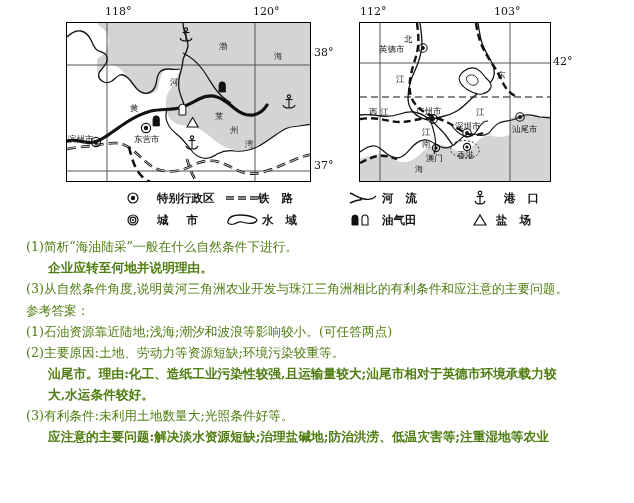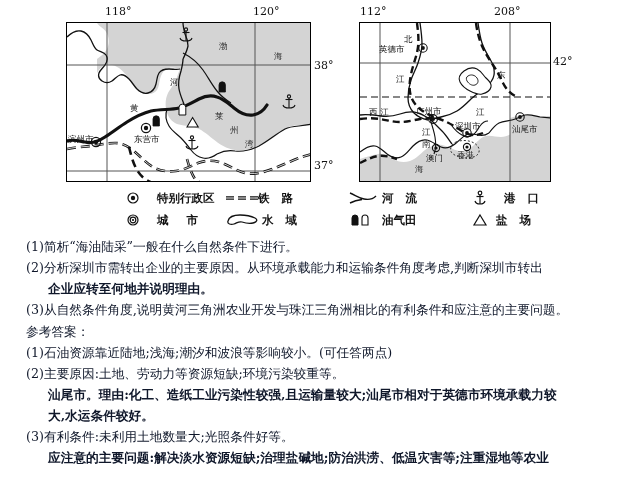--- a/index.html
+++ b/index.html
@@ -25,38 +25,38 @@
   
   .legend{position:absolute;left:11px;top:190px;width:634px;height:44px;font-weight:bold;}
   .leg-item{position:absolute;display:flex;align-items:center;font-size:11.5px;font-family:"DejaVu Sans","Liberation Sans",sans-serif;color:#111;}
   .leg-sym{width:30px;height:16px;position:relative;margin-right:3px;flex:0 0 auto;}
   .leg-txt{letter-spacing:0px;white-space:nowrap;}
   .leg-txt.sp{letter-spacing:7px;}
   .leg-txt.sp2{letter-spacing:4px;}
 
   
   .qa{position:absolute;left:26px;top:236px;width:592px;
-      font-size:12.7px;line-height:21px;color:#0f172a;
+      font-size:12.7px;line-height:21px;color:#4d7c0f;
       font-family:"DejaVu Serif","Liberation Serif",serif;}
   .para{position:relative;margin:0 0 0 0;white-space:nowrap;}
   .indent{padding-left:22px;font-weight:bold;}
   .ans-head{margin-top:1px;}
 </style>
 </head>
 <body>
 
 <div id="page">
 
   <div class="maps">
 
     <div class="map-wrap" style="left:0;top:0;">
 
       <div class="axis-lab" style="left:105px;top:5px;">118°</div>
       <div class="axis-lab" style="left:253px;top:5px;">120°</div>
-      <div class="axis-lab" style="left:314px;top:59px;">38°</div>
+      <div class="axis-lab" style="left:314px;top:46px;">38°</div>
       <div class="axis-lab" style="left:314px;top:159px;">37°</div>
 
       <div class="map-frame" style="left:66px;top:22px;width:245px;height:160px;">
         <svg class="map-svg" width="245" height="160" viewBox="0 0 245 160">
 
           <path d="M30,0 L245,0 L245,102 C238,104 230,100 222,104
                    C214,108 206,116 196,121 C186,126 176,128 168,127
                    C160,126 152,121 146,116 C140,111 134,106 127,104
                    C120,102 113,103 108,100 C103,97 100,92 99,86
                    C98,80 99,74 101,70 C103,66 106,63 108,59
@@ -158,21 +158,21 @@
         <div class="mlab sea" style="left:207px;top:29px;">海</div>
         <div class="mlab sea" style="left:148px;top:89px;">莱</div>
         <div class="mlab sea" style="left:163px;top:103px;">州</div>
         <div class="mlab sea" style="left:178px;top:117px;">湾</div>
       </div>
     </div>
 
     <div class="map-wrap" style="left:0;top:0;">
 
       <div class="axis-lab" style="left:360px;top:5px;">112°</div>
-      <div class="axis-lab" style="left:494px;top:5px;">208°</div>
+      <div class="axis-lab" style="left:494px;top:5px;">103°</div>
       <div class="axis-lab" style="left:553px;top:55px;">42°</div>
 
       <div class="map-frame" style="left:359px;top:22px;width:192px;height:160px;">
         <svg class="map-svg" width="192" height="160" viewBox="0 0 192 160">
 
           <path d="M0,150 L0,136 C6,134 12,132 18,131 C24,130 28,133 33,136
                    C38,139 44,140 50,138 C56,136 60,131 65,127
                    C70,123 76,121 82,122 C88,123 93,127 99,128
                    C105,129 110,126 114,122 C118,118 121,114 126,113
                    C131,112 136,114 141,114 C146,114 150,112 154,109
@@ -364,21 +364,20 @@
         </svg>
       </span>
       <span class="leg-txt sp2">盐  场</span>
     </div>
   </div>
 
   <div class="qa">
 
     <div class="para">(1)简析“海油陆采”一般在什么自然条件下进行。</div>
 
-    <div class="para">(2)分析深圳市需转出企业的主要原因。从环境承载能力和运输条件角度考虑‚判断深圳市转出</div>
     <div class="para indent">企业应转至何地并说明理由。</div>
 
     <div class="para">(3)从自然条件角度‚说明黄河三角洲农业开发与珠江三角洲相比的有利条件和应注意的主要问题。</div>
 
     <div class="para ans-head">参考答案：</div>
 
     <div class="para">(1)石油资源靠近陆地;浅海;潮汐和波浪等影响较小。(可任答两点)</div>
 
     <div class="para">(2)主要原因:土地、劳动力等资源短缺;环境污染较重等。</div>
     <div class="para indent">汕尾市。理由:化工、造纸工业污染性较强‚且运输量较大;汕尾市相对于英德市环境承载力较</div>

